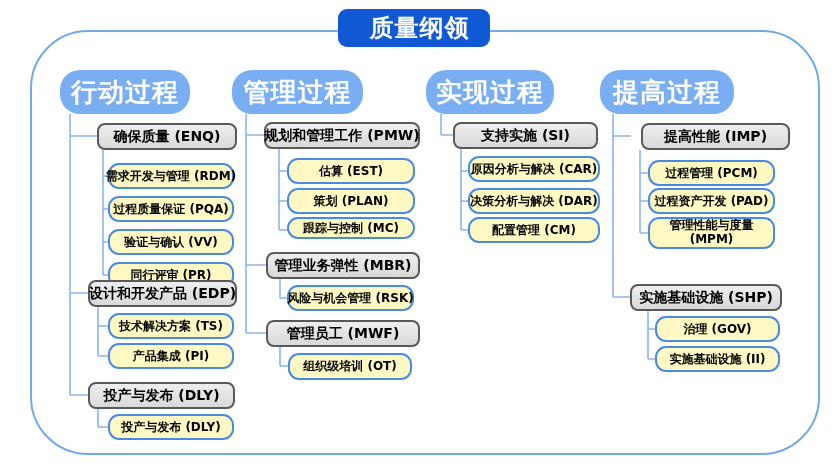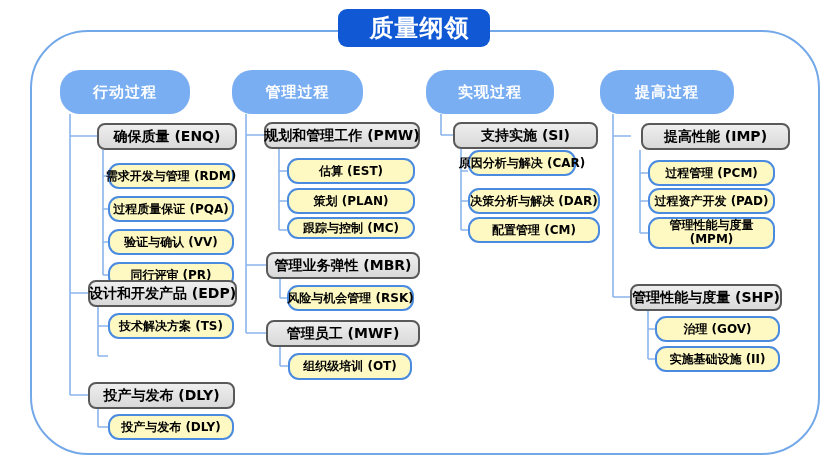--- a/index.html
+++ b/index.html
@@ -18,21 +18,21 @@
     position:absolute;box-sizing:border-box;display:flex;align-items:center;
     justify-content:center;text-align:center;font-weight:bold;color:var(--text,#000);
     z-index:2;
   }
   .title-box{
     background:var(--title-bg,#1159d4);color:var(--header-text,#fff);
     border-radius:9px;font-size:24px;letter-spacing:1px;z-index:3;padding-left:11px;
   }
   .header-box{
     background:var(--header-bg,#7aaef2);color:var(--header-text,#fff);
-    border-radius:20px;font-size:15px;letter-spacing:1px;
+    border-radius:20px;font-size:26px;letter-spacing:1px;
   }
   .group-box{
     background:linear-gradient(#eeeeee,var(--group-bg,#d9d9d9));
     border:2px solid var(--group-border,#595959);
     border-radius:8px;font-size:14px;white-space:nowrap;
   }
   .child-box{
     background:#fef9c3;border:2px solid var(--child-border,#4a8be0);
     border-radius:11px;font-size:12px;white-space:nowrap;
   }
@@ -73,42 +73,43 @@
   <div class="box group-box" style="left:97px;top:123px;width:140px;height:27px;">确保质量 (ENQ)</div>
 
   <div class="box header-box" style="left:600px;top:70px;width:134px;height:44px;">提高过程</div>
   <div class="box child-box" style="left:108px;top:163px;width:126px;height:26px;">需求开发与管理 (RDM)</div>
   <div class="box child-box" style="left:108px;top:196px;width:126px;height:26px;">过程质量保证 (PQA)</div>
   <div class="box child-box" style="left:108px;top:229px;width:126px;height:26px;">验证与确认 (VV)</div>
   <div class="box child-box" style="left:108px;top:262px;width:126px;height:26px;">同行评审 (PR)</div>
 
   <div class="box group-box" style="left:88px;top:280px;width:149px;height:27px;">设计和开发产品 (EDP)</div>
   <div class="box child-box" style="left:108px;top:313px;width:126px;height:26px;">技术解决方案 (TS)</div>
+  <div class="box child-box" style="left:108px;top:343px;width:126px;height:26px;">产品集成 (PI)</div>
 
   <div class="box group-box" style="left:88px;top:382px;width:147px;height:27px;">投产与发布 (DLY)</div>
   <div class="box child-box" style="left:108px;top:414px;width:126px;height:26px;">投产与发布 (DLY)</div>
 
   <div class="box group-box" style="left:264px;top:122px;width:156px;height:27px;">规划和管理工作 (PMW)</div>
   <div class="box child-box" style="left:287px;top:158px;width:128px;height:26px;">估算 (EST)</div>
   <div class="box child-box" style="left:287px;top:188px;width:128px;height:26px;">策划 (PLAN)</div>
   <div class="box child-box" style="left:287px;top:217px;width:128px;height:22px;">跟踪与控制 (MC)</div>
 
   <div class="box group-box" style="left:266px;top:252px;width:154px;height:27px;">管理业务弹性 (MBR)</div>
   <div class="box child-box" style="left:287px;top:285px;width:127px;height:26px;">风险与机会管理 (RSK)</div>
 
   <div class="box group-box" style="left:266px;top:320px;width:154px;height:27px;">管理员工 (MWF)</div>
   <div class="box child-box" style="left:288px;top:353px;width:124px;height:27px;">组织级培训 (OT)</div>
 
   <div class="box group-box" style="left:453px;top:122px;width:145px;height:27px;">支持实施 (SI)</div>
-  <div class="box child-box" style="left:468px;top:150px;width:108px;height:26px;">原因分析与解决 (CAR)</div>
+  <div class="box child-box" style="left:468px;top:156px;width:132px;height:26px;">原因分析与解决 (CAR)</div>
   <div class="box child-box" style="left:468px;top:188px;width:132px;height:26px;">决策分析与解决 (DAR)</div>
   <div class="box child-box" style="left:468px;top:217px;width:132px;height:26px;">配置管理 (CM)</div>
 
   <div class="box group-box" style="left:641px;top:123px;width:149px;height:27px;">提高性能 (IMP)</div>
   <div class="box child-box" style="left:648px;top:160px;width:127px;height:26px;">过程管理 (PCM)</div>
   <div class="box child-box" style="left:648px;top:188px;width:127px;height:26px;">过程资产开发 (PAD)</div>
   <div class="box child-box wrap" style="left:648px;top:217px;width:127px;height:32px;">管理性能与度量 (MPM)</div>
 
-  <div class="box group-box" style="left:630px;top:284px;width:152px;height:27px;">管理性能与度量 (SHP)</div>
+  <div class="box group-box" style="left:630px;top:284px;width:152px;height:27px;">实施基础设施 (SHP)</div>
   <div class="box child-box" style="left:655px;top:316px;width:125px;height:26px;">治理 (GOV)</div>
   <div class="box child-box" style="left:655px;top:346px;width:125px;height:26px;">实施基础设施 (II)</div>
 
 </div>
 
 </body></html>

